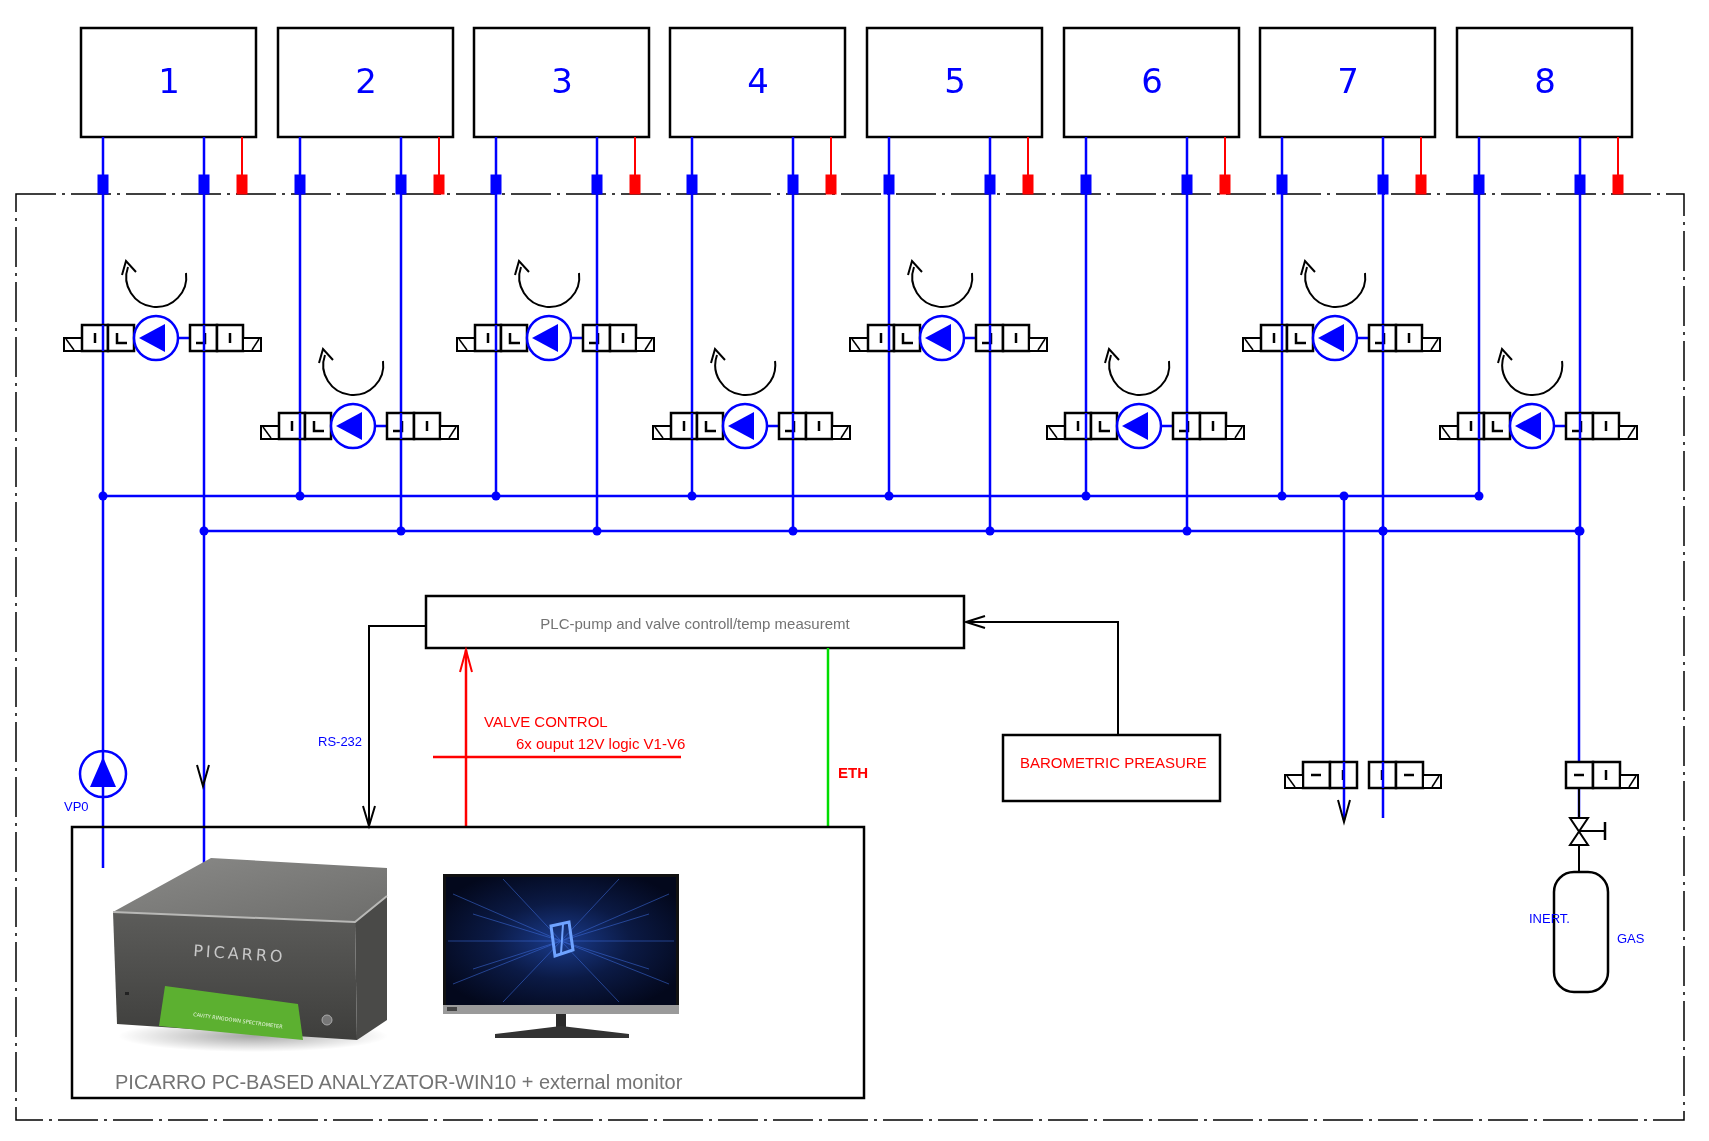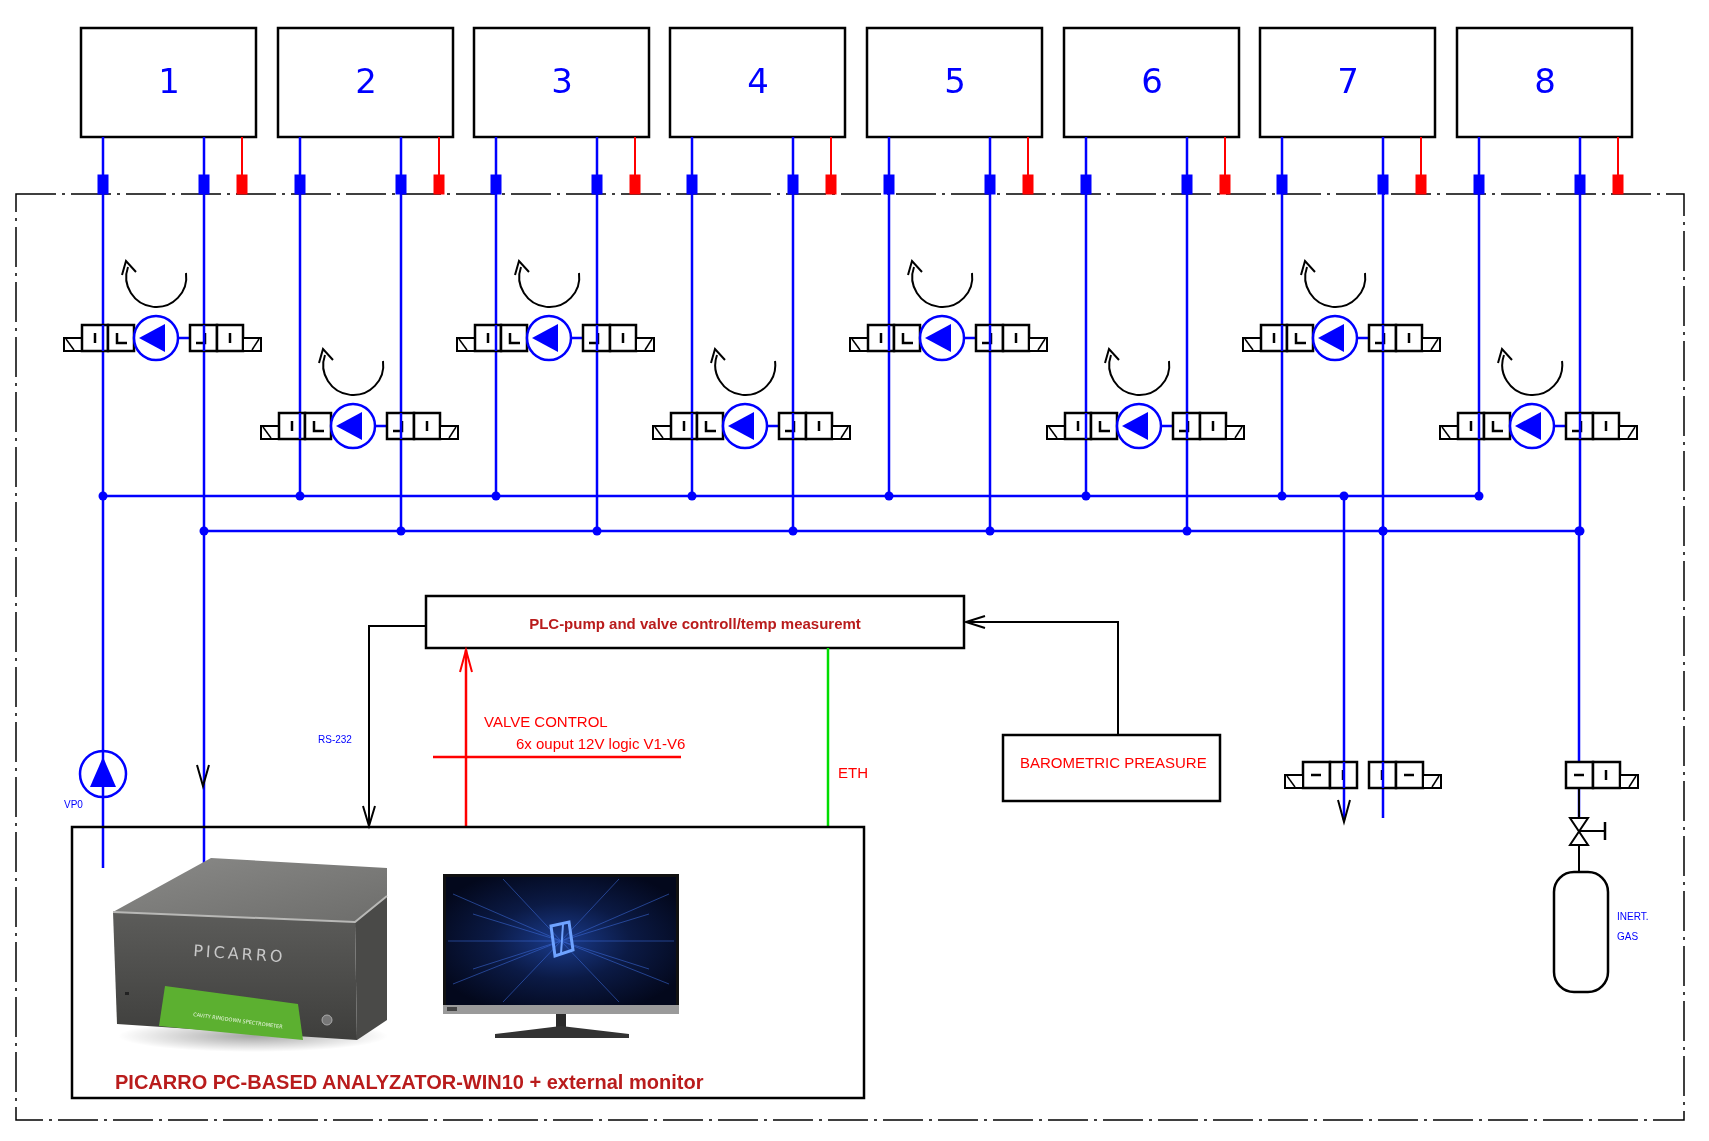--- a/index.html
+++ b/index.html
@@ -1,22 +1,22 @@
 <!DOCTYPE html>
 <html><head>
 <meta charset="utf-8">
 <style>
   html,body{margin:0;padding:0;background:#fff;}
   body{width:1709px;height:1141px;overflow:hidden;position:relative;font-family:"DejaVu Sans",sans-serif;}
   svg{position:absolute;left:0;top:0;}
   .lbl{position:absolute;font-family:"Liberation Sans",sans-serif;white-space:nowrap;line-height:1;}
   .num{font-size:34px;color:#0000ff;width:176px;text-align:center;top:64px;font-family:"DejaVu Sans",sans-serif;}
-  .blue{color:#0000ff;font-size:10px;}
+  .blue{color:#0000ff;font-size:13px;}
   .red{color:#ff0000;font-size:15px;}
-  .blk{color:#b91c1c;font-size:15px;font-weight:bold;}
+  .blk{color:#737373;font-size:15px;}
   #analyzer-img{position:absolute;left:113px;top:856px;width:280px;height:196px;}
   #monitor-img{position:absolute;left:443px;top:874px;width:236px;height:166px;}
 </style>
 </head>
 <body>
 
 <svg id="schematic" width="1709" height="1141" viewBox="0 0 1709 1141" xmlns="http://www.w3.org/2000/svg">
     <rect x="16" y="194" width="1668" height="926" fill="none" stroke="#000" stroke-width="1.5" stroke-dasharray="40 6 3 6"></rect>
     <line x1="103" y1="496" x2="1479" y2="496" stroke="#0000ff" stroke-width="2.5"></line>
     <line x1="203" y1="531" x2="1579" y2="531" stroke="#0000ff" stroke-width="2.5"></line>
@@ -306,23 +306,23 @@
     <div class="lbl num" style="left: 1260px;">7</div>
     <div class="lbl num" style="left: 1457px;">8</div>
   </div>
 
 <div class="lbl blue" style="left:64px;top:800px;text-align:right;">VP0</div>
 <div class="lbl blue" style="left:212px;top:860px;">INLET</div>
 <div class="lbl blue" style="left:318px;top:735px;">RS-232</div>
 <div class="lbl blk" style="left:426px;top:616px;width:538px;text-align:center;">PLC-pump and valve controll/temp measuremt</div>
 <div class="lbl red" style="left:484px;top:714px;">VALVE CONTROL</div>
 <div class="lbl red" style="left:484px;top:736px;margin-left:32px;">6x ouput  12V logic  V1-V6</div>
-<div class="lbl red" style="left:838px;top:765px;">ETH</div>
+<div class="lbl red" style="left:838px;top:765px;font-weight:bold;">ETH</div>
 <div class="lbl red" style="left:1020px;top:755px;">BAROMETRIC PREASURE</div>
-<div class="lbl blue" style="left:1617px;top:912px;">INERT.</div>
+<div class="lbl blue" style="left:1529px;top:912px;">INERT.</div>
 <div class="lbl blue" style="left:1617px;top:932px;">GAS</div>
 <div class="lbl blk" style="left:115px;top:1072px;font-size:20px;">PICARRO  PC-BASED ANALYZATOR-WIN10 + external monitor</div>
 
 <svg id="analyzer-img" viewBox="0 0 280 196" xmlns="http://www.w3.org/2000/svg">
   <defs>
     <linearGradient id="gtop" x1="0" y1="0" x2="1" y2="1">
       <stop offset="0" stop-color="#8a8a88"></stop>
         <stop offset="1" stop-color="#6d6d6b"></stop>
     </linearGradient>
     <linearGradient id="gfront" x1="0" y1="0" x2="0" y2="1">

